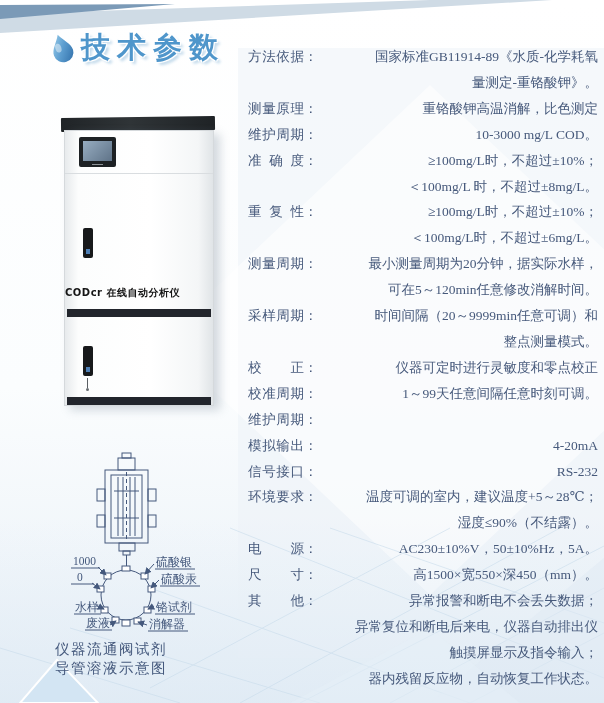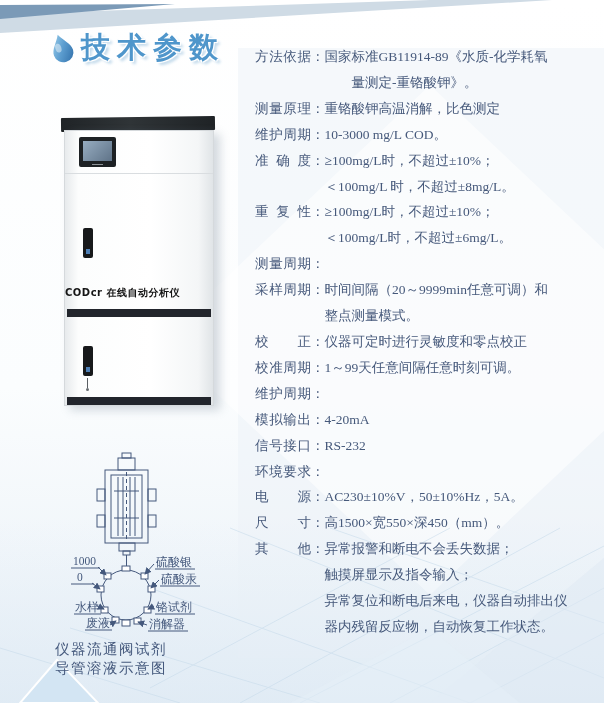--- a/index.html
+++ b/index.html
@@ -16,27 +16,27 @@
   .header{position:absolute;left:50px;top:28px;display:flex;align-items:center;gap:7px;}
   .drop{width:24px;height:30px;transform:rotate(-18deg);}
   .page-title{
     font-family:"DejaVu Sans","Liberation Sans",sans-serif;
     font-weight:bold;font-size:29px;letter-spacing:7px;color:#4f96cb;
     text-shadow:-1px -1px 0 #fff,1px -1px 0 #fff,-1px 1px 0 #fff,1px 1px 0 #fff,3px 3px 3px #bcd6e9;
   }
 
   
   .spec-list{
-    position:absolute;left:255px;top:44px;width:350px;
+    position:absolute;left:248px;top:44px;width:350px;
     font-size:13.5px;line-height:25.9px;color:#46597b;
   }
   .spec-row{display:flex;align-items:flex-start;}
   .spec-label{flex:0 0 56px;text-align:justify;text-align-last:justify;}
   .spec-colon{flex:0 0 auto;}
-  .spec-value{flex:1;}
+  .spec-value{flex:1;text-align:right;}
 
   
   .instrument{position:absolute;left:50px;top:100px;width:170px;height:330px;}
   .cab-cap{position:absolute;left:11px;top:17px;width:154px;height:14px;border-radius:1px;
     background:linear-gradient(90deg,#202427,#2f3437 45%,#1f2326);transform:rotate(-0.7deg);}
   .cab-body{position:absolute;left:14px;top:30px;width:148px;height:274px;
     background:linear-gradient(90deg,#e7eaec 0%,#fcfdfd 9%,#ffffff 58%,#f4f6f7 90%,#e0e4e7 100%);
     border:1px solid #d5d9dc;box-shadow:6px 4px 9px rgba(125,140,155,.32);}
   .cab-screen{position:absolute;left:14px;top:6px;width:37px;height:30px;background:#1d2124;border-radius:2px;}
   .cab-glass{position:absolute;left:4px;top:4px;right:4px;bottom:6px;
@@ -260,20 +260,24 @@
           <span class="spec-colon">：</span>
         <div class="spec-value">
           <div>≥100mg/L时，不超过±10%；</div>
           <div>＜100mg/L时，不超过±6mg/L。</div>
         </div>
       </div>
 
       <div class="spec-row">
         <span class="spec-label">测量周期</span>
           <span class="spec-colon">：</span>
+        <div class="spec-value">
+          <div>最小测量周期为20分钟，据实际水样，</div>
+          <div>可在5～120min任意修改消解时间。</div>
+        </div>
       </div>
 
       <div class="spec-row">
         <span class="spec-label">采样周期</span>
           <span class="spec-colon">：</span>
         <div class="spec-value">
           <div>时间间隔（20～9999min任意可调）和</div>
           <div>整点测量模式。</div>
         </div>
       </div>
@@ -311,20 +315,24 @@
         <span class="spec-label">信号接口</span>
           <span class="spec-colon">：</span>
         <div class="spec-value">
           <div>RS-232</div>
         </div>
       </div>
 
       <div class="spec-row">
         <span class="spec-label">环境要求</span>
           <span class="spec-colon">：</span>
+        <div class="spec-value">
+          <div>温度可调的室内，建议温度+5～28℃；</div>
+          <div>湿度≤90%（不结露）。</div>
+        </div>
       </div>
 
       <div class="spec-row">
         <span class="spec-label">电源</span>
           <span class="spec-colon">：</span>
         <div class="spec-value">
           <div>AC230±10%V，50±10%Hz，5A。</div>
         </div>
       </div>
 
@@ -334,21 +342,21 @@
         <div class="spec-value">
           <div>高1500×宽550×深450（mm）。</div>
         </div>
       </div>
 
       <div class="spec-row">
         <span class="spec-label">其他</span>
           <span class="spec-colon">：</span>
         <div class="spec-value">
           <div>异常报警和断电不会丢失数据；</div>
+          <div>异常复位和断电后来电，仪器自动排出仪</div>
           <div>触摸屏显示及指令输入；</div>
-          <div>异常复位和断电后来电，仪器自动排出仪</div>
           <div>器内残留反应物，自动恢复工作状态。</div>
         </div>
       </div>
 
     </div>
   </div>
 </div>
 
 </body></html>

